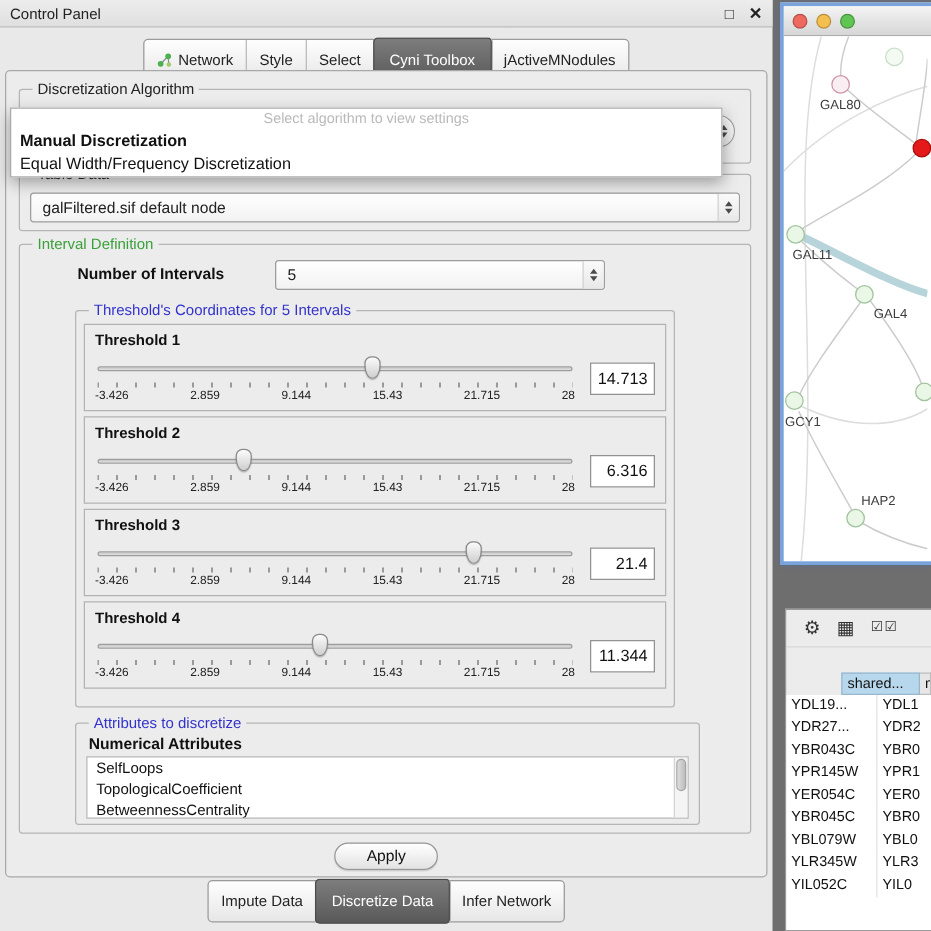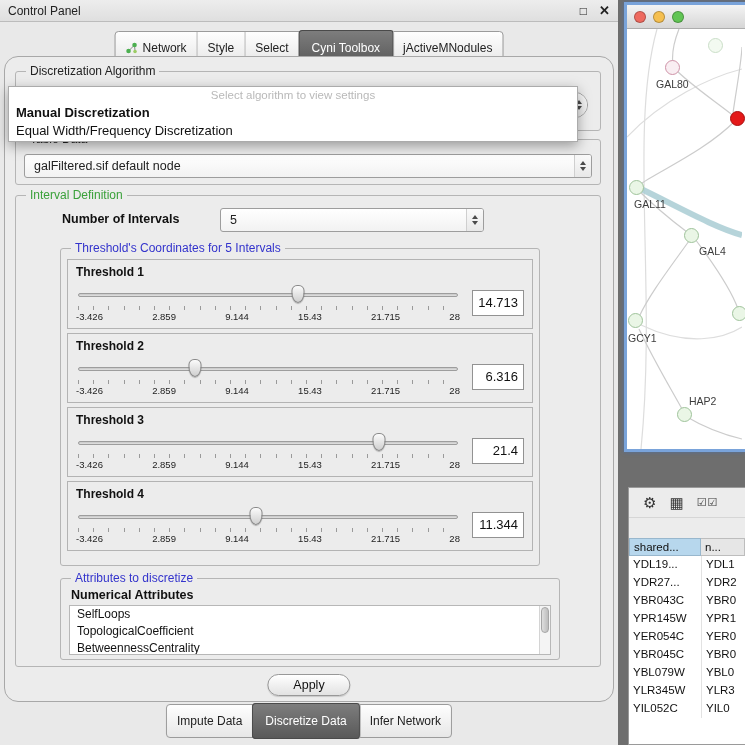--- a/index.html
+++ b/index.html
@@ -17,21 +17,21 @@
 
   
   .seg { display:flex; height:34px; border:1px solid #9b9b9b; border-radius:4px; background:linear-gradient(#fefefe,#e7e7e7); align-items:stretch; }
   .seg .tab { position:relative; display:flex; align-items:center; gap:5px; padding:0 10px; font-size:12px; color:#222; border-right:1px solid #b8b8b8; white-space:nowrap; }
   .seg .tab:last-child { border-right:none; }
   .seg .tab.active { background:linear-gradient(#7e7e7e,#585858); color:#fff; border-radius:4px; margin:-2px -1px; padding:0 13px; z-index:2; box-shadow:inset 0 0 0 1px #4a4a4a; }
   .top-tabs { position:absolute; top:31px; left:50%; transform:translateX(-50%); }
   .bottom-tabs { position:absolute; top:704px; left:50%; transform:translateX(-50%); }
   .net-tab-icon { width:12px; height:12px; display:block; }
 
-  .main-panel { position:absolute; left:4px; right:4px; top:56px; height:646px; border:1px solid #a8a8a8; border-radius:14px; background:#ececec; }
+  .main-panel { position:absolute; left:4px; right:4px; top:56px; height:646px; border:1px solid #a8a8a8; border-radius:4px; background:#ececec; }
 
   .group { position:absolute; border:1px solid #b5b5b5; border-radius:3px; }
   .group-label { position:absolute; top:-8px; left:10px; background:#ececec; padding:0 4px; font-size:12px; color:#222; white-space:nowrap; }
   .group-label.green { color:#3aa13a; }
   .group-label.blue { color:#3333cc; }
 
   .algo-group { left:10px; right:12px; top:14px; height:60px; }
   .combo { background:linear-gradient(#ffffff,#f2f2f2); border:1px solid #9d9d9d; display:flex; align-items:center; overflow:hidden; }
   .algo-combo { position:absolute; left:10px; right:12px; top:20px; height:26px; border-radius:13px; }
   .combo-text { font-size:12.5px; color:#222; padding-left:9px; white-space:nowrap; }
@@ -87,21 +87,21 @@
   .node.faint { opacity:.55; }
   .node-label { position:absolute; font-size:10.5px; color:#3c3c3c; white-space:nowrap; }
 
   
   .table-panel-bar { position:absolute; left:622px; top:456px; width:123px; height:25px; background:linear-gradient(#e9e9e9,#d3d3d3); border-top:1px solid #a8a8a8; border-bottom:1px solid #a0a0a0; display:flex; align-items:center; padding-left:9px; font-size:12.5px; color:#1a1a1a; }
   .table-window { position:absolute; left:628px; top:487px; width:117px; height:258px; background:#ececec; border:1px solid #9a9a9a; border-right:none; overflow:hidden; }
   .tbl-toolbar { height:30px; display:flex; align-items:center; gap:13px; padding-left:14px; border-bottom:1px solid #d6d6d6; }
   .tb-icon { font-size:15px; color:#333; line-height:1; }
   .tb-icon.small { font-size:11px; letter-spacing:1px; }
   .tbl-head { position:absolute; left:0; right:0; top:50px; display:flex; height:18px; }
-  .th1 { width:72px; background:#b7d7ed; border:1px solid #98b7cd; font-size:11.5px; padding:2px 4px 0; color:#111; white-space:nowrap; overflow:hidden; }
+  .th1 { width:72px; background:#b7d7ed; border:1px solid #98b7cd; font-size:11.5px; padding:2px 4px 0; color:#111; white-space:nowrap; overflow:hidden;margin-left:44px; }
   .th2 { flex:1; background:#e6e6e6; border:1px solid #bdbdbd; border-left:none; font-size:11.5px; padding:2px 4px 0; color:#111; white-space:nowrap; overflow:hidden; }
   .tbl-body { position:absolute; left:0; right:0; top:68px; bottom:0; background:#fff; }
   .tr { display:flex; height:18px; }
   .td1 { width:72px; font-size:11.5px; padding:2px 4px 0; color:#111; white-space:nowrap; overflow:hidden; }
   .td2 { flex:1; font-size:11.5px; padding:2px 4px 0; color:#111; border-left:1px solid #e2e2e2; white-space:nowrap; overflow:hidden; }
 </style>
 </head>
 <body>
 
 <div class="screen">

